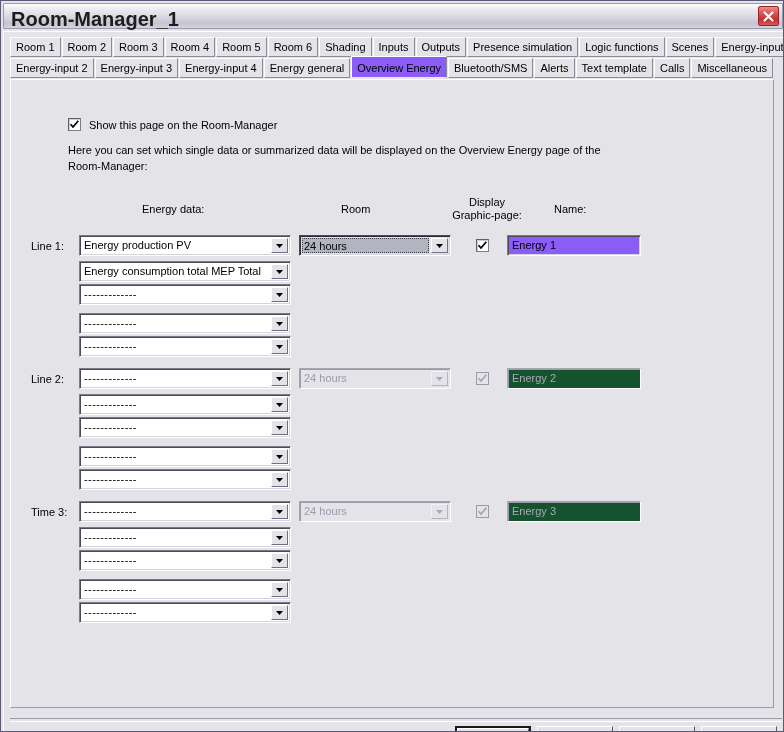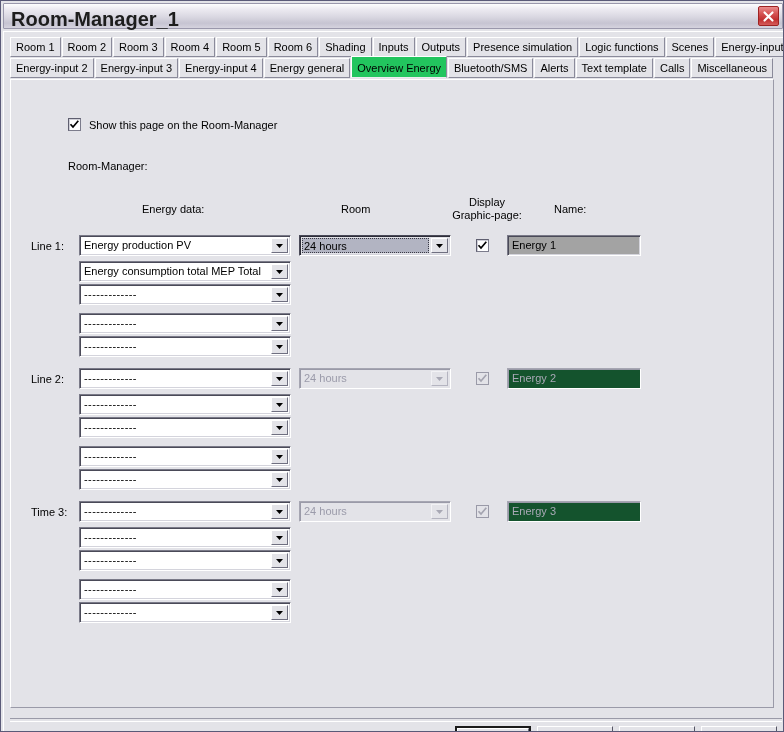--- a/index.html
+++ b/index.html
@@ -93,21 +93,21 @@
     border-right-color: #8a8a9a;
     border-bottom-color: #8a8a9a;
     font-family: "Liberation Sans", sans-serif;
     font-size: 11px;
     line-height: 13px;
     color: #000000;
     cursor: pointer;
     vertical-align: top;
   }
   .tab.selected {
-    background: #22c55e;
+    background: #8b5cf6;
     border: 1px solid #ffffff;
     border-right-color: #8a8a9a;
     border-bottom: 1px solid #ebebef;
     height: 22px;
     margin-top: -2px;
     padding-top: 5px;
     position: relative;
     z-index: 5;
   }
 
@@ -225,21 +225,21 @@
     font-family: "Liberation Sans", sans-serif;
     font-size: 11px;
     letter-spacing: 0.4px;
   }
 
   
   .tinput {
     position: absolute;
     height: 21px;
     box-sizing: border-box;
-    background: #a3a3a3;
+    background: #8b5cf6;
     border: 1px solid;
     border-color: #7a7a88 #ffffff #ffffff #7a7a88;
     box-shadow: inset 1px 1px 0 #4a4a58, inset -1px -1px 0 #d4d4dc;
   }
   .tinput span {
     position: absolute;
     left: 4px; top: 3px;
     font-family: "Liberation Sans", sans-serif;
     font-size: 11px;
     color: #000000;
@@ -312,20 +312,21 @@
 
     <div class="tabpage">
 
       <div class="cbx" style="left:57px; top:38px;">
         <svg width="11" height="11" viewBox="0 0 11 11">
           <path d="M1.5 5.2 L4 8 L9.3 1.8" stroke="#000000" stroke-width="1.7" fill="none"></path>
         </svg>
       </div>
       <div class="lbl" style="left:78px; top:39px;">Show this page on the Room-Manager</div>
 
+      <div class="lbl" style="left:57px; top:64px;">Here you can set which single data or summarized data will be displayed on the Overview Energy page of the</div>
       <div class="lbl" style="left:57px; top:80px;">Room-Manager:</div>
 
       <div class="lbl" style="left:131px; top:123px;">Energy data:</div>
       <div class="lbl" style="left:330px; top:123px;">Room</div>
       <div class="lbl center" style="left:420px; top:116px; width:112px;">Display</div>
       <div class="lbl center" style="left:420px; top:129px; width:112px;">Graphic-page:</div>
       <div class="lbl" style="left:543px; top:123px;">Name:</div>
 
       <div id="rows">
           <div class="lbl" style="left: 20px; top: 160px;">Line 1:</div>

